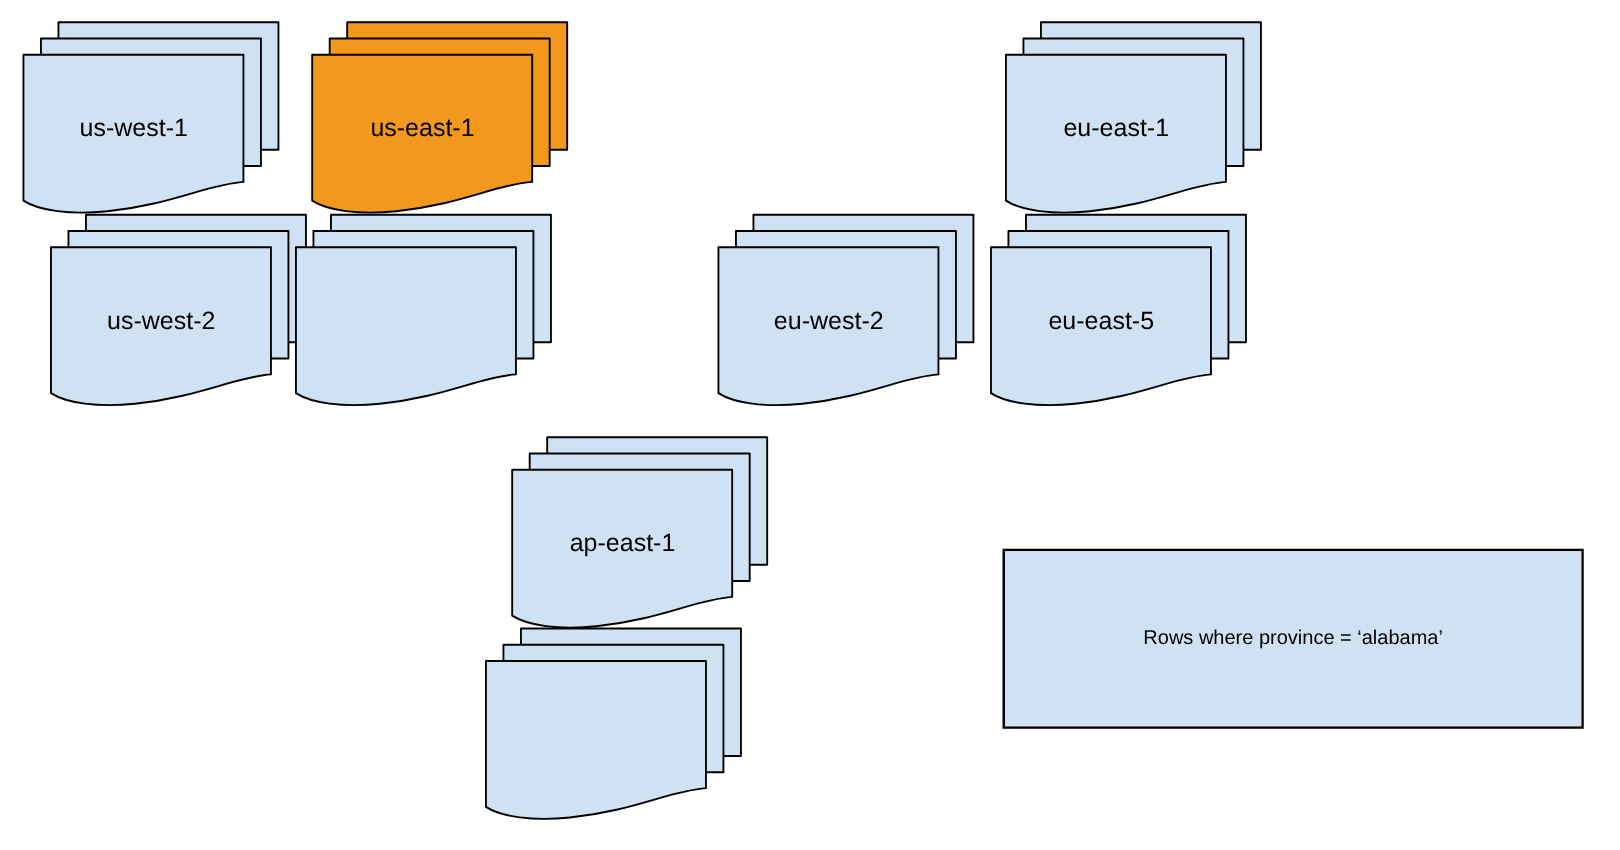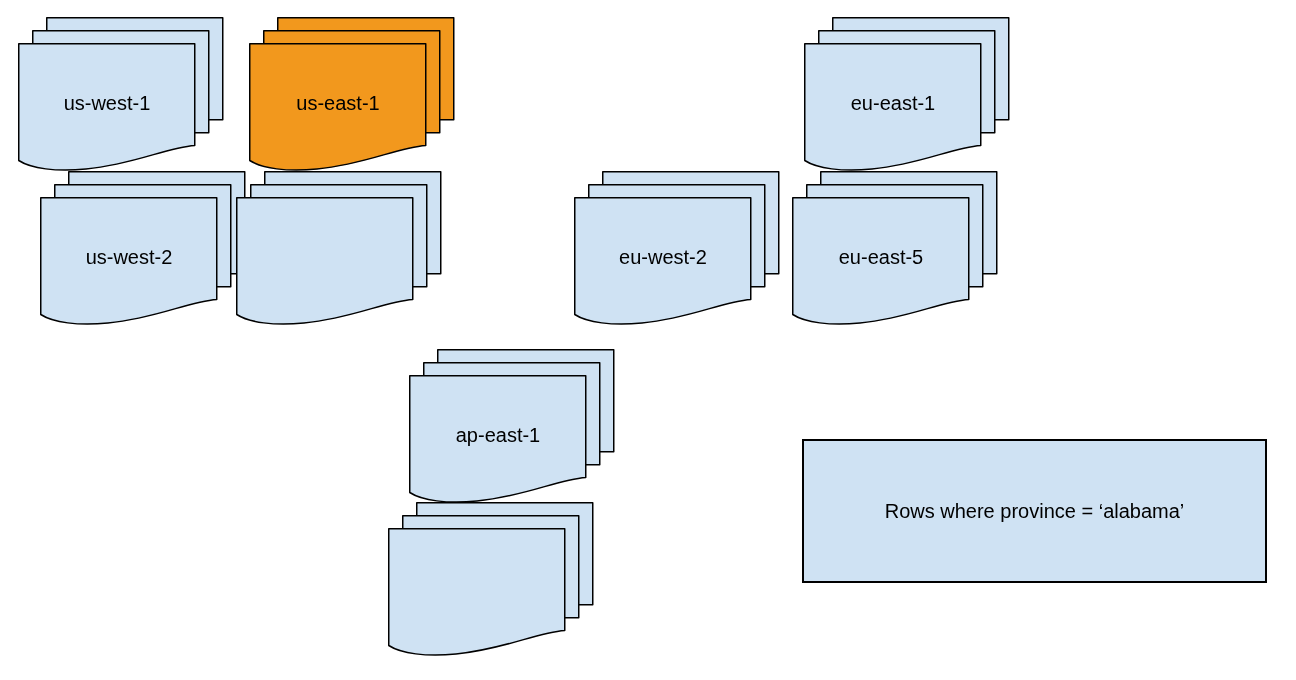--- a/index.html
+++ b/index.html
@@ -67,21 +67,21 @@
     border: 2px solid #000000;
     display: flex;
     flex-direction: column;
   }
   .legend-row {
     flex: 1;
     display: flex;
     align-items: center;
     justify-content: center;
     background: var(--fill, #cfe2f3);
-    font-size: 20px;
+    font-size: 16px;
     color: #000000;
   }
   .legend-row + .legend-row {
     border-top: 2px solid #000000;
   }
 </style>
 </head>
 <body>
 
 <div class="canvas">

